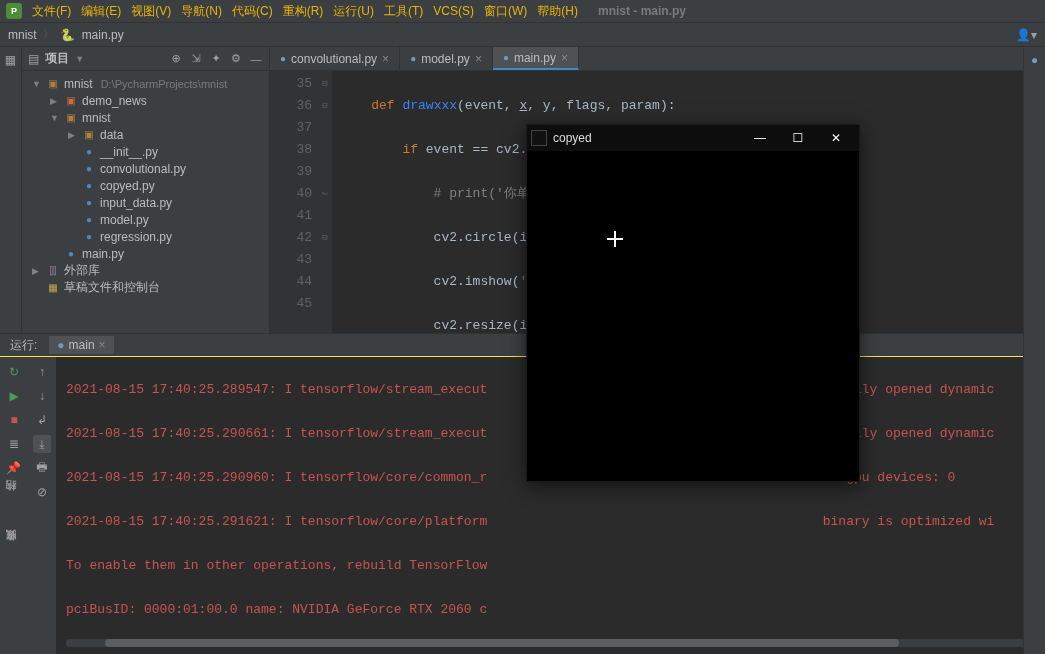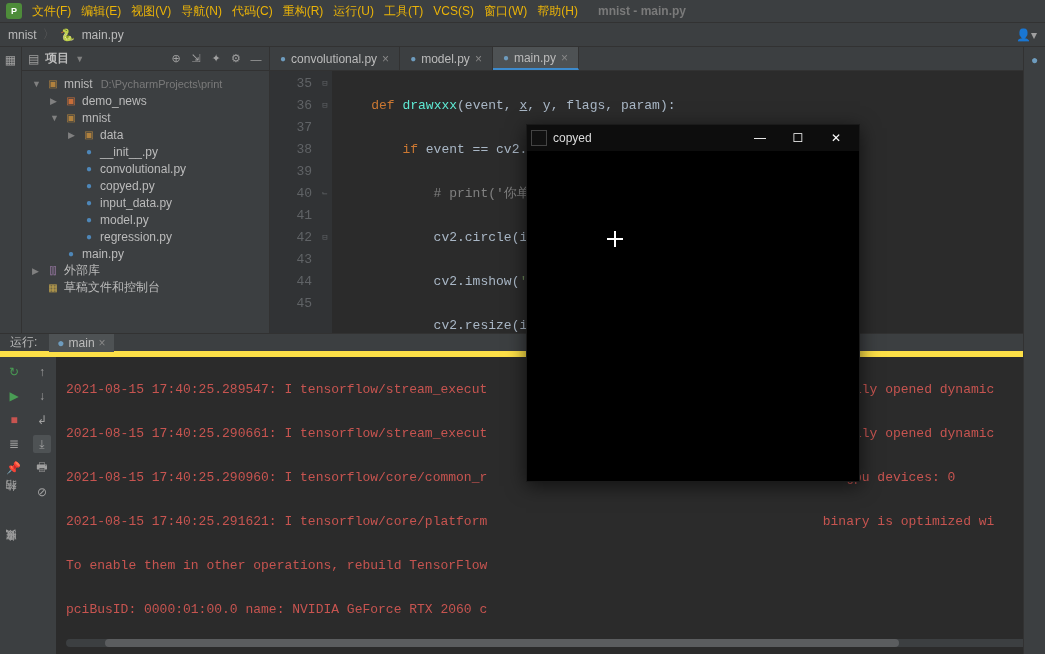--- a/index.html
+++ b/index.html
@@ -149,37 +149,37 @@
 }
 .code {
   flex: 1;
   background: #2b2b2b;
   color: #a9b7c6;
   padding: 2px 0 0 8px;
   line-height: 22px;
   white-space: pre;
 }
 .kw { color: #cc7832; }
-.fn { color: #5eead4; }
+.fn { color: #3b82f6; }
 .str { color: #6a8759; }
 .cmt { color: #808080; }
 
 
 .run-panel {
   height: 322px;
   border-top: 1px solid #323232;
   background: #2b2b2b;
   display: flex; flex-direction: column;
 }
 .run-header {
   height: 23px;
   background: #3c3f41;
   display: flex; align-items: center;
   padding: 0 10px; gap: 12px;
-  border-bottom: 6px solid #fde047;
+  border-bottom: 1px solid #fde047;
 }
 .run-header .lbl { color:#bbb; }
 .run-header .tab { display:flex;align-items:center;gap:4px; background:#4e5254;padding:2px 8px;border-radius:0;}
 .run-body { flex: 1; display: flex; overflow:hidden;}
 .run-toolbar {
   width: 28px;
   background: #3c3f41;
   display: flex; flex-direction: column; align-items:center;
   gap: 6px; padding-top: 6px;
 }
@@ -292,21 +292,21 @@
       <span class="icn">⇲</span>
       <span class="icn">✦</span>
       <span class="icn">⚙</span>
       <span class="icn">—</span>
     </div>
     <div class="tree">
       <div class="tree-row l1">
         <span class="arrow">▼</span>
         <span class="ficon folder">▣</span>
         <span class="label">mnist</span>
-        <span class="path">D:\PycharmProjects\print</span>
+        <span class="path">D:\PycharmProjects\mnist</span>
       </div>
       <div class="tree-row l2">
         <span class="arrow">▶</span>
         <span class="ficon folderex">▣</span>
         <span class="label">demo_news</span>
       </div>
       <div class="tree-row l2">
         <span class="arrow">▼</span>
         <span class="ficon folder">▣</span>
         <span class="label">mnist</span>

